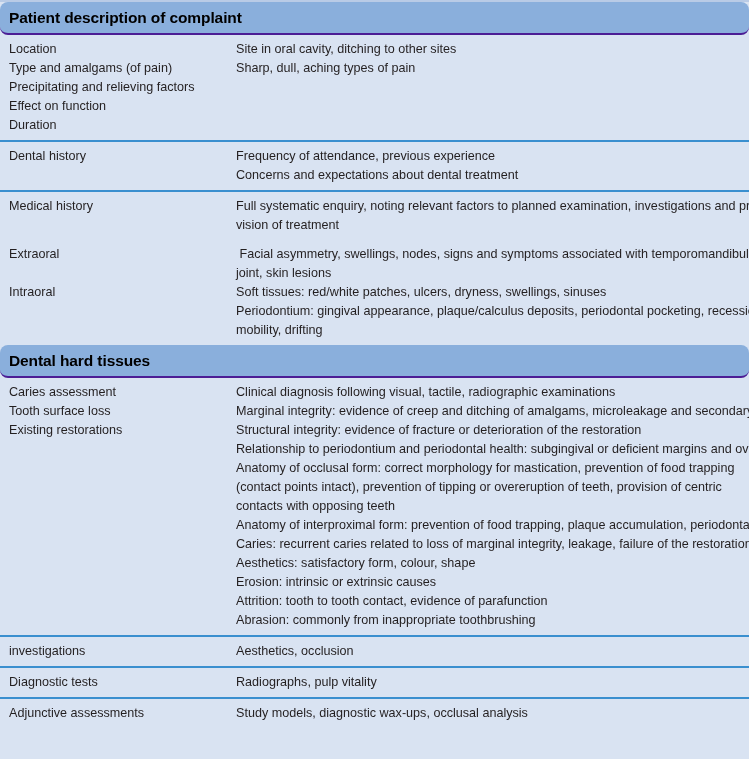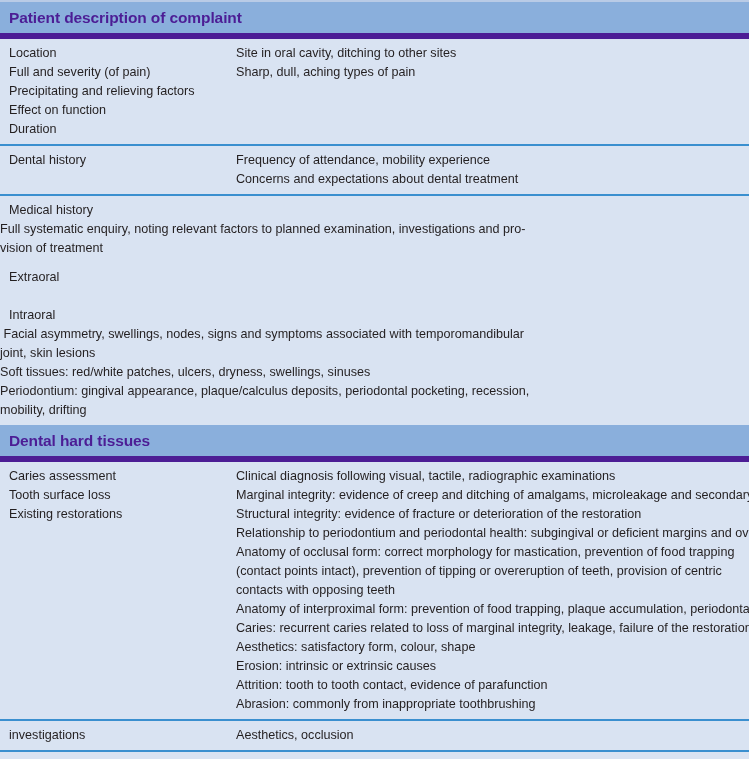--- a/index.html
+++ b/index.html
@@ -15,33 +15,34 @@
       width: 749px;
       border-top: 2px solid #b9cbe6;
     }
     .section-header {
       background: #8aafdc;
       height: 31px;
       line-height: 31px;
       padding-left: 9px;
       font-weight: bold;
       font-size: 15.5px;
-      color: #4c1d95;
+      color: #000000;
       letter-spacing: -0.1px;
-      border-bottom: 6px solid #4c1d95;
+      border-bottom: 2px solid #4c1d95;
+      border-radius: 8px;
     }
     .row {
       display: flex;
       background: #d9e3f2;
       padding: 5px 0 5px 0;
       font-size: 12.6px;
       line-height: 19px;
       border-bottom: 2px solid #3a8fcf;
     }
-    .row.no-border { border-bottom: none; flex-direction: column; }
+    .row.no-border { border-bottom: none; }
     .col-left {
       width: 236px;
       padding-left: 9px;
       flex: none;
       box-sizing: border-box;
     }
     .col-right {
       flex: 1;
       padding-right: 8px;
     }
@@ -50,37 +51,37 @@
 </head>
 <body>
 
 <div class="table">
 
   <div class="section-header">Patient description of complaint</div>
 
   <div class="row">
     <div class="col-left">
       <span class="line">Location</span>
-      <span class="line">Full and severity (of pain)</span>
+      <span class="line">Type and amalgams (of pain)</span>
       <span class="line">Precipitating and relieving factors</span>
       <span class="line">Effect on function</span>
       <span class="line">Duration</span>
     </div>
     <div class="col-right">
       <span class="line">Site in oral cavity, ditching to other sites</span>
       <span class="line">Sharp, dull, aching types of pain</span>
     </div>
   </div>
 
   <div class="row">
     <div class="col-left">
       <span class="line">Dental history</span>
     </div>
     <div class="col-right">
-      <span class="line">Frequency of attendance, mobility experience</span>
+      <span class="line">Frequency of attendance, previous experience</span>
       <span class="line">Concerns and expectations about dental treatment</span>
     </div>
   </div>
 
   <div class="row no-border">
     <div class="col-left">
       <span class="line">Medical history</span>
     </div>
     <div class="col-right">
       <span class="line">Full systematic enquiry, noting relevant factors to planned examination, investigations and pro-</span>

